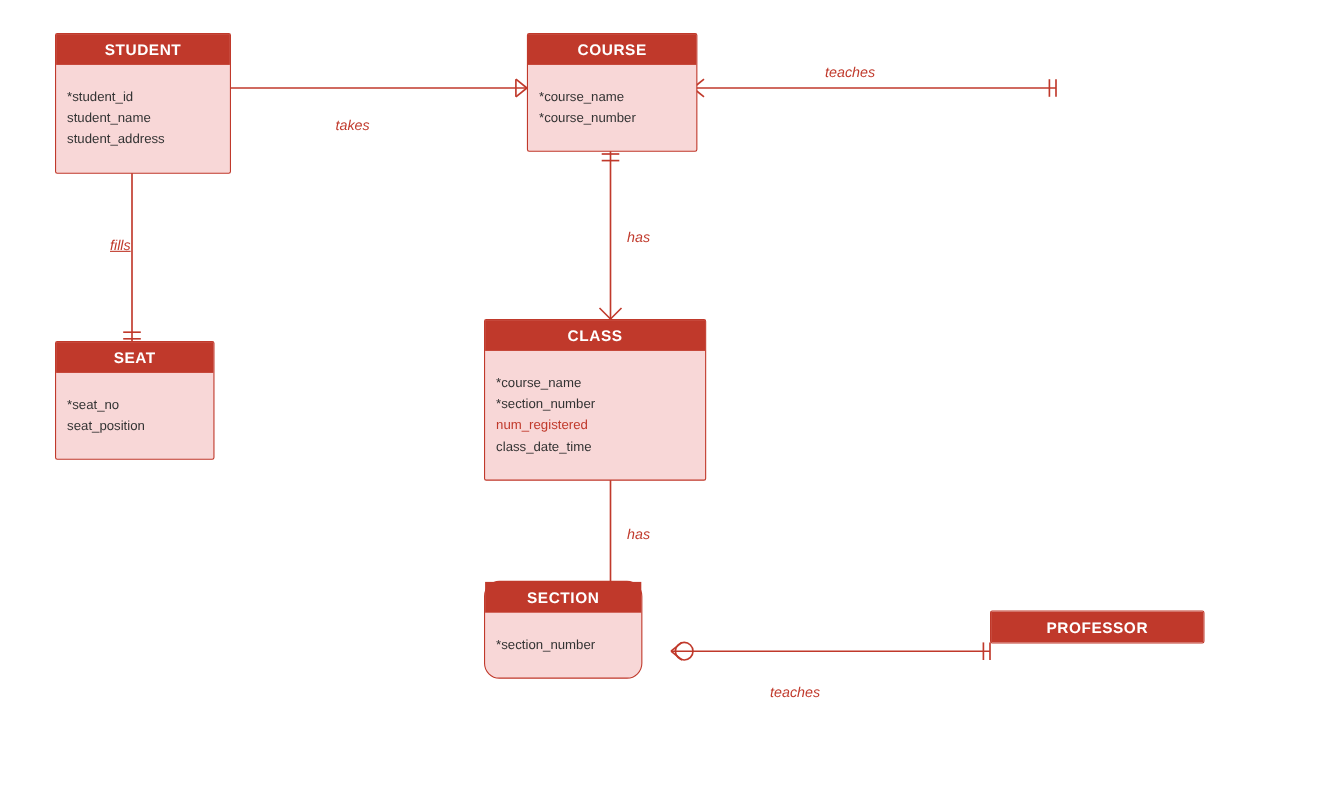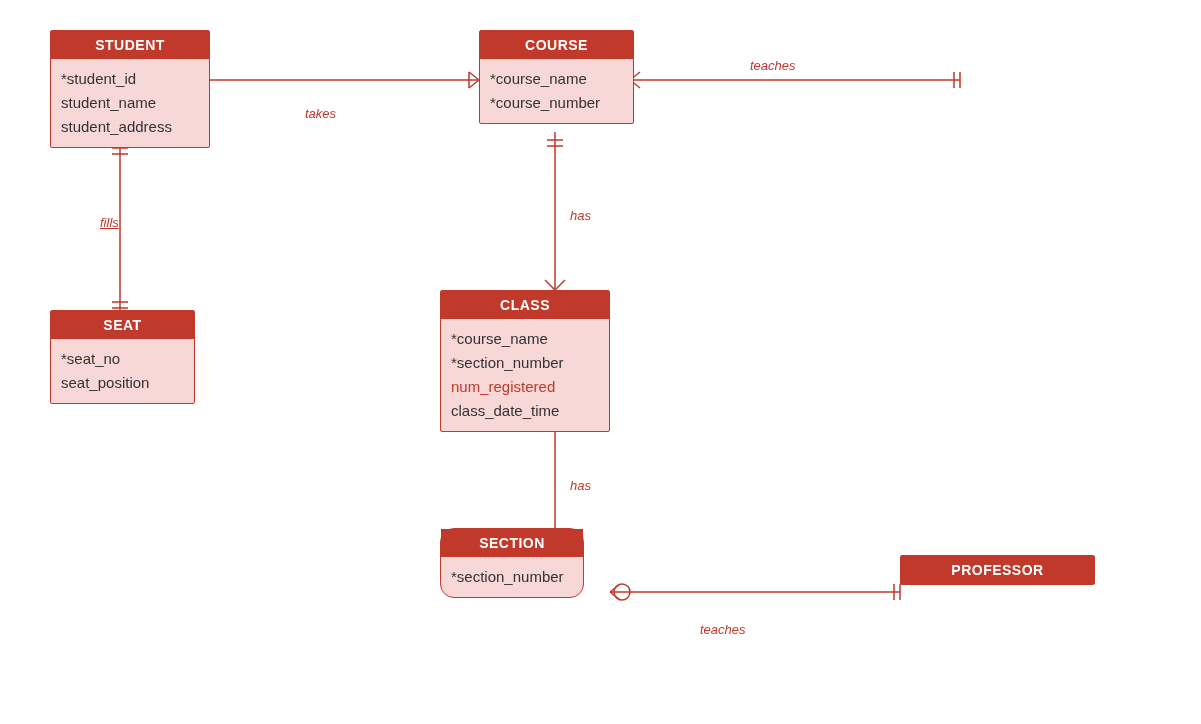--- a/index.html
+++ b/index.html
@@ -26,22 +26,22 @@
     .entity-header {
       background: #c0392b;
       color: #fff;
       font-weight: bold;
       font-size: 14px;
       text-align: center;
       padding: 6px 10px;
       letter-spacing: 0.5px;
     }
     .entity-body {
-      padding: 8px 10px;
-      font-size: 15px;
+      padding: 20px 10px;
+      font-size: 12px;
       color: #333;
       line-height: 1.6;
     }
     svg.connections {
       position: absolute;
       top: 0; left: 0;
       width: 1201px;
       height: 724px;
       pointer-events: none;
     }
@@ -132,21 +132,21 @@
 
 
   <div class="entity" style="left:50px;top:310px;width:145px;">
     <div class="entity-header">SEAT</div>
     <div class="entity-body">
       <div>*seat_no</div>
       <div>seat_position</div>
     </div>
   </div>
 
-  <div class="entity" style="left:440px;top:290px;width:170px;">
+  <div class="entity" style="left:440px;top:290px;width:202px;">
     <div class="entity-header">CLASS</div>
     <div class="entity-body">
       <div>*course_name</div>
       <div>*section_number</div>
       <div style="color:#c0392b;">num_registered</div>
       <div>class_date_time</div>
     </div>
   </div>
 
   <div class="entity" style="left:440px;top:528px;width:144px;border-radius:14px;">

